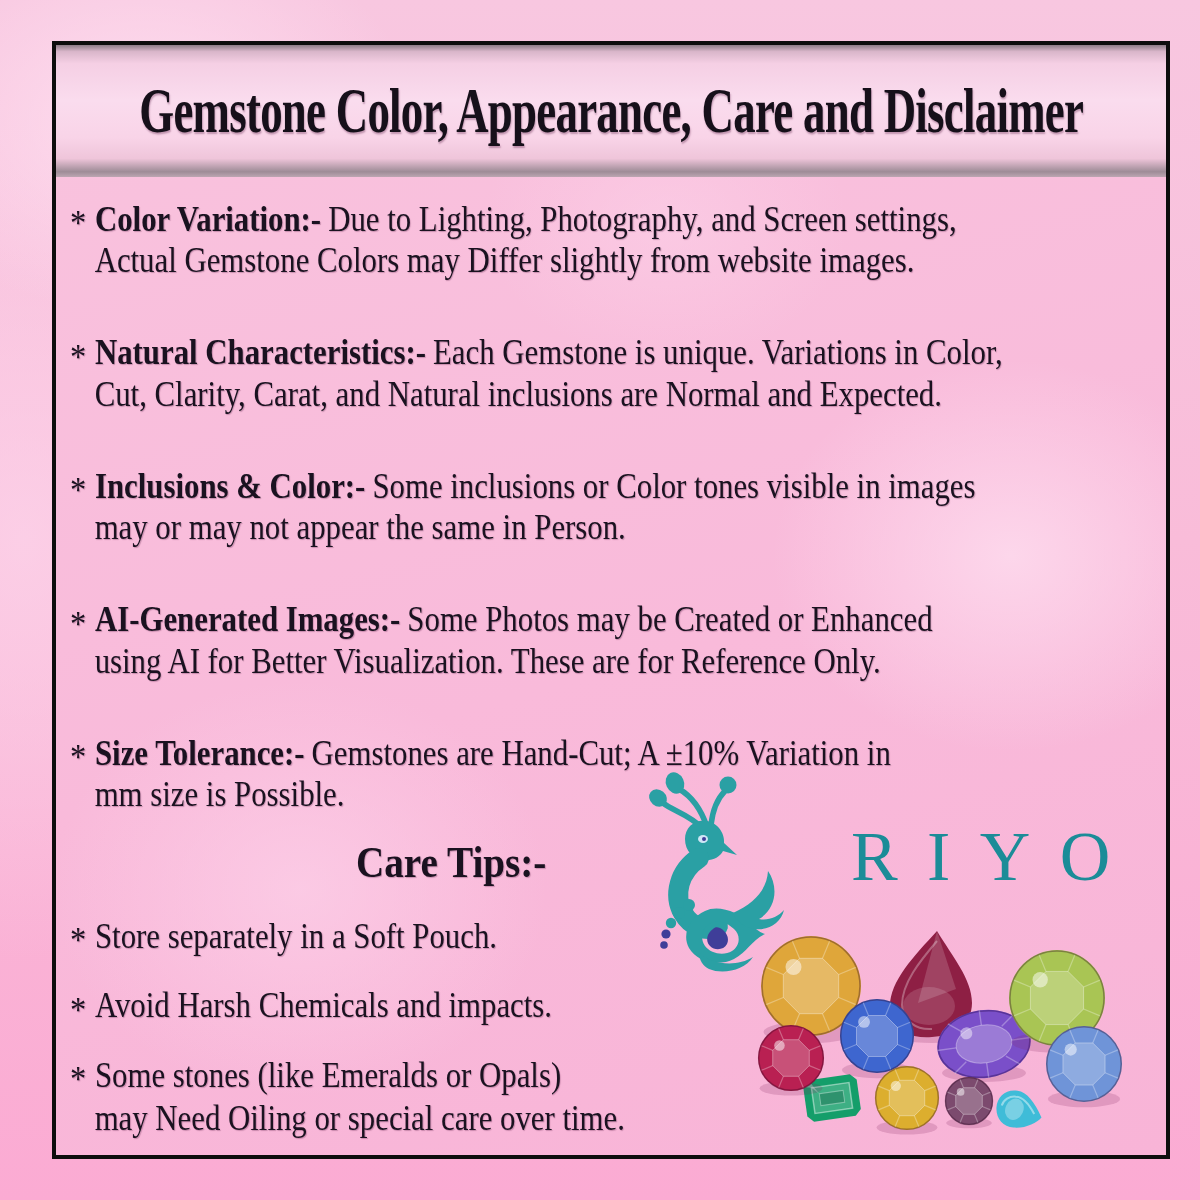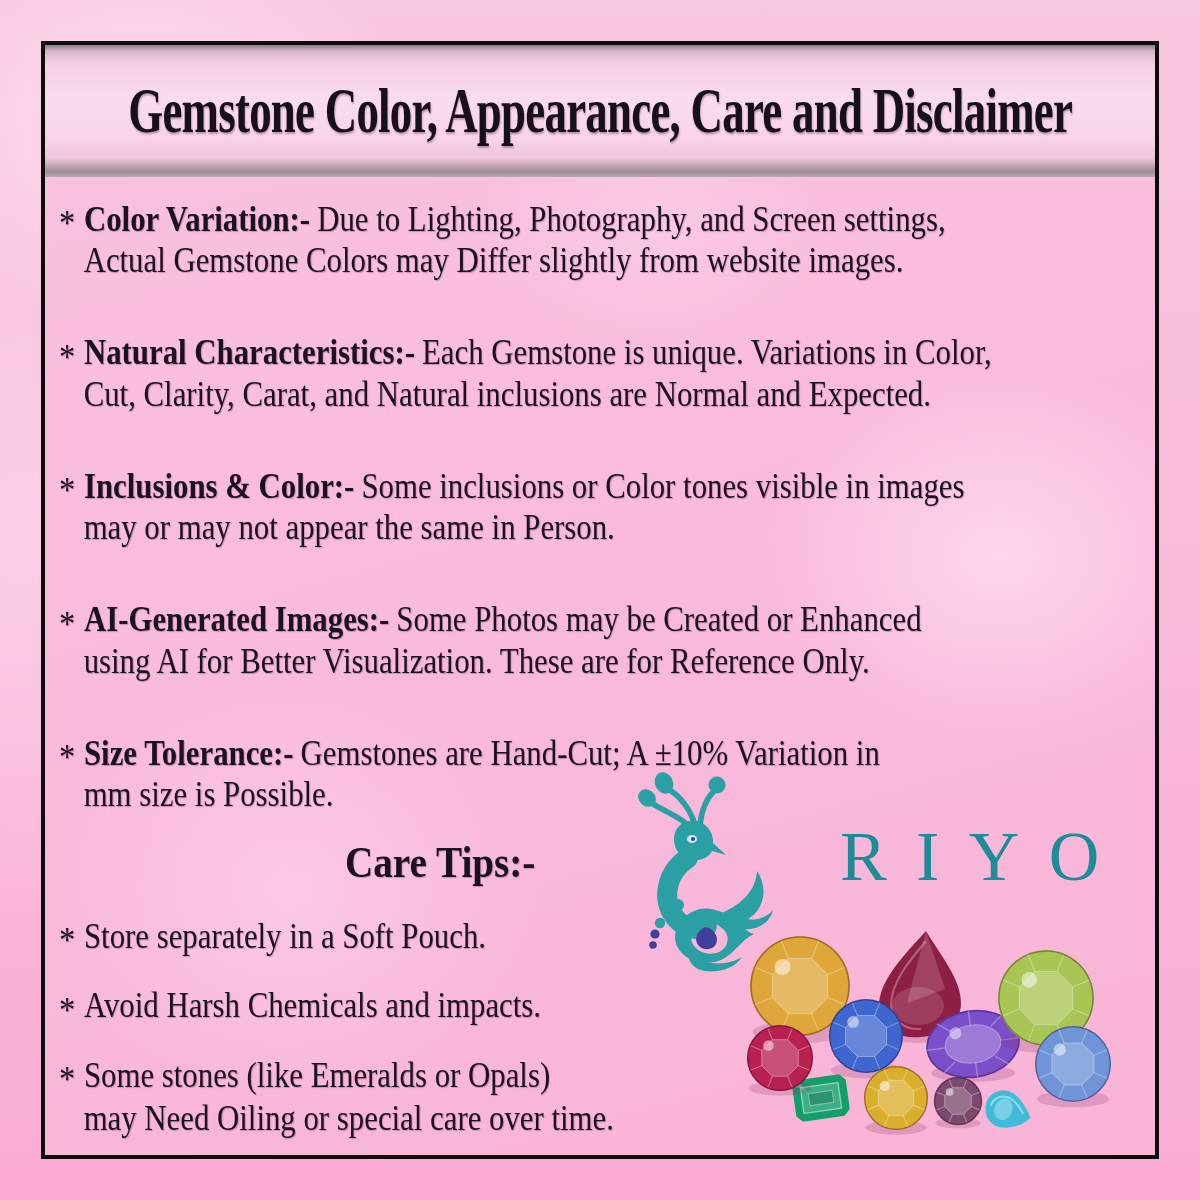--- a/index.html
+++ b/index.html
@@ -9,21 +9,21 @@
     color:var(--ink,#1a1220);
   }
   .poster{
     position:relative;width:1200px;height:1200px;
     background:
       radial-gradient(420px 300px at 12% 10%, rgba(255,226,242,.85) 0%, rgba(255,226,242,0) 65%),
       radial-gradient(500px 700px at 2% 45%, rgba(253,214,236,.7) 0%, rgba(253,214,236,0) 60%),
       linear-gradient(180deg,#f8c7e0 0%, #f9bcd9 45%, #fbabd3 100%);
   }
   .frame{
-    position:absolute;left:41px;top:41px;width:1110px;height:1110px;
+    position:absolute;left:52px;top:41px;width:1110px;height:1110px;
     border:4px solid #0d0d0d;
     background:
       radial-gradient(340px 280px at 86% 46%, rgba(253,216,236,.95) 0%, rgba(253,216,236,0) 70%),
       radial-gradient(380px 320px at 22% 76%, rgba(252,206,231,.8) 0%, rgba(252,206,231,0) 65%),
       radial-gradient(260px 200px at 55% 16%, rgba(252,210,233,.55) 0%, rgba(252,210,233,0) 70%),
       linear-gradient(165deg,#f9c3de 0%, #f9bada 55%, #f8b4d7 100%);
   }
   
   .header-band{
     position:absolute;left:0;top:0;width:100%;height:132px;

